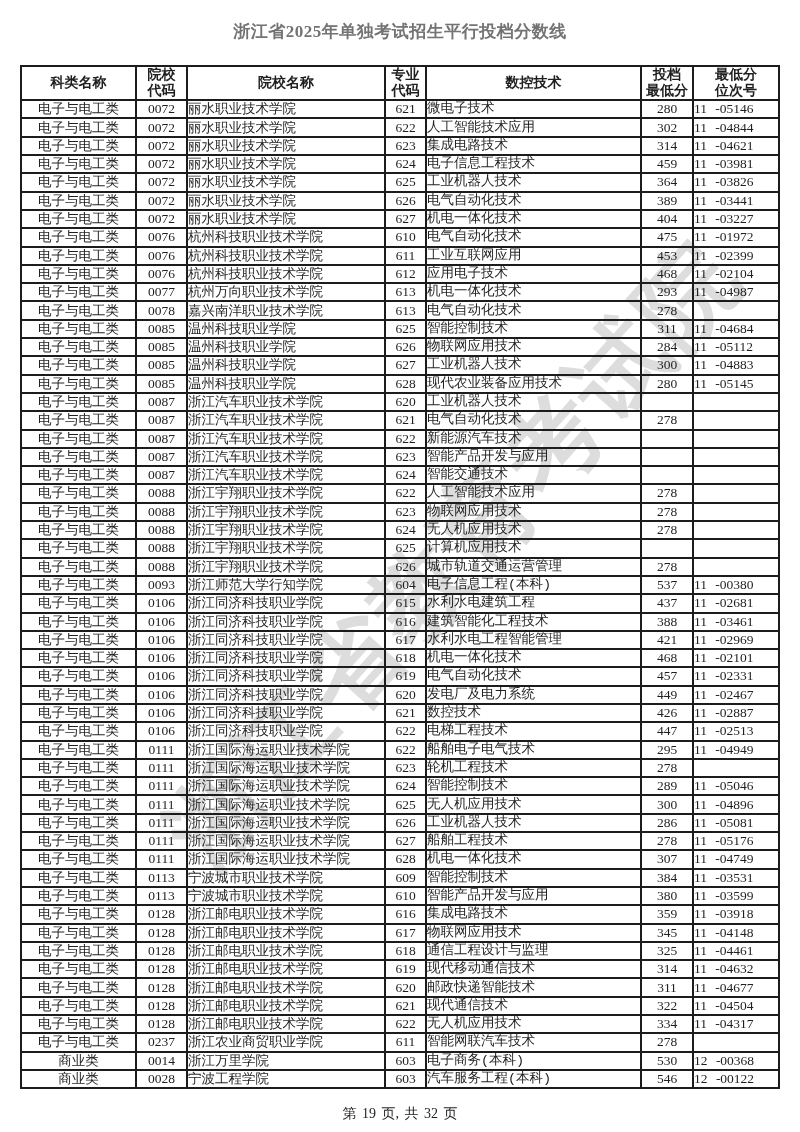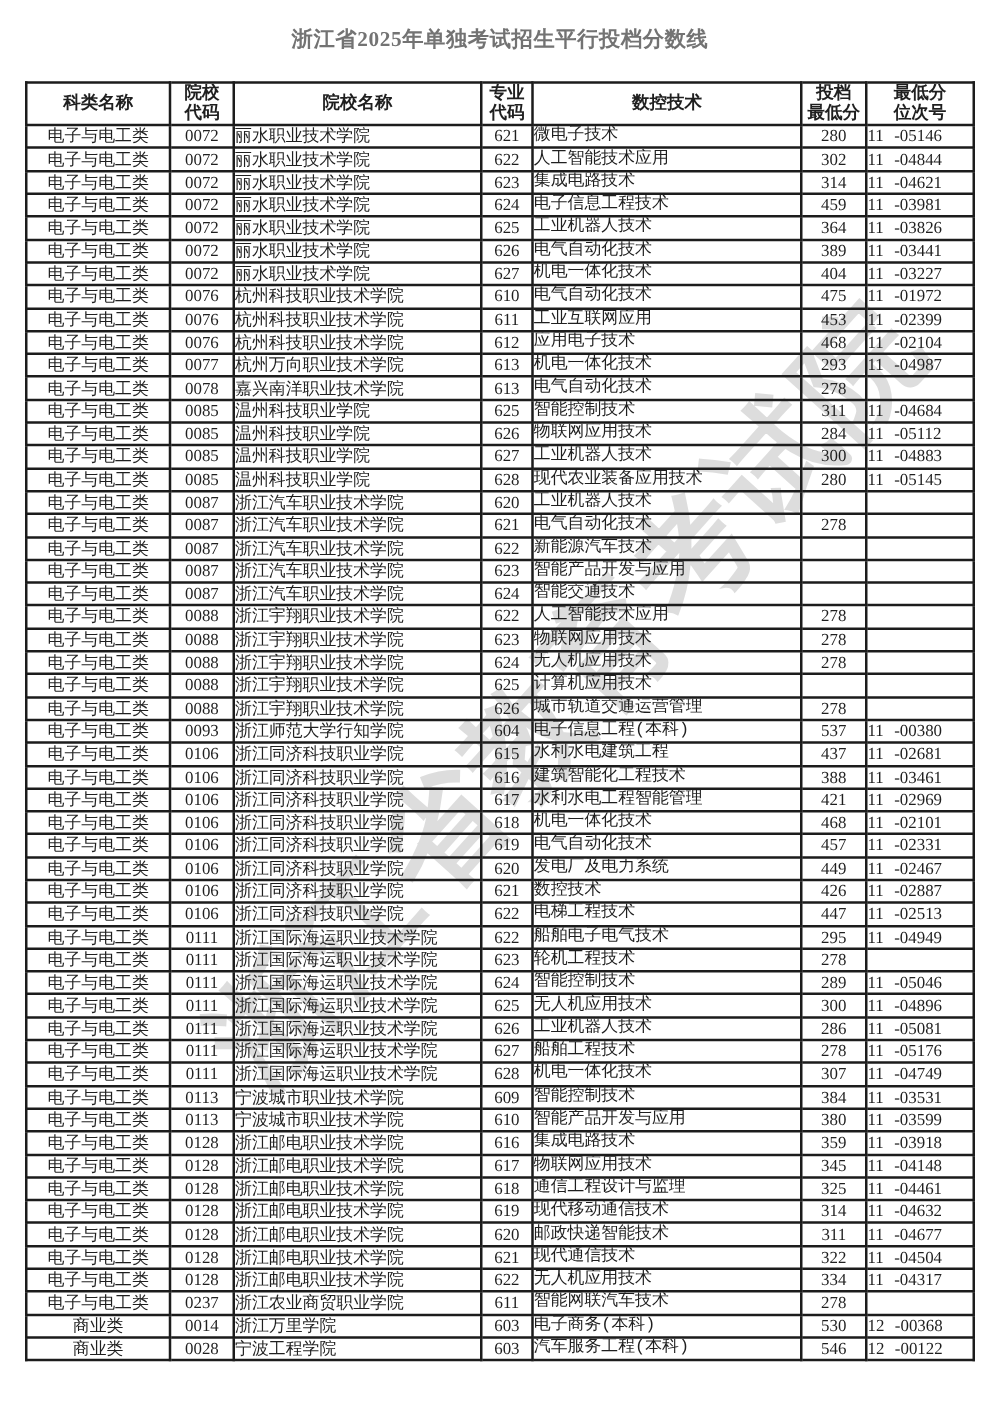--- a/index.html
+++ b/index.html
@@ -598,13 +598,14 @@
           <td class="col-category">商业类</td>
           <td class="col-college-code">0028</td>
           <td class="col-college-name">宁波工程学院</td>
           <td class="col-major-code">603</td>
           <td class="col-major-name">汽车服务工程(本科)</td>
           <td class="col-min-score">546</td>
           <td class="col-min-rank">12 -00122</td>
         </tr>
       </tbody>
   </table>
+  <div class="footer">第 19 页, 共 32 页</div>
 </div>
 
 </body></html>

